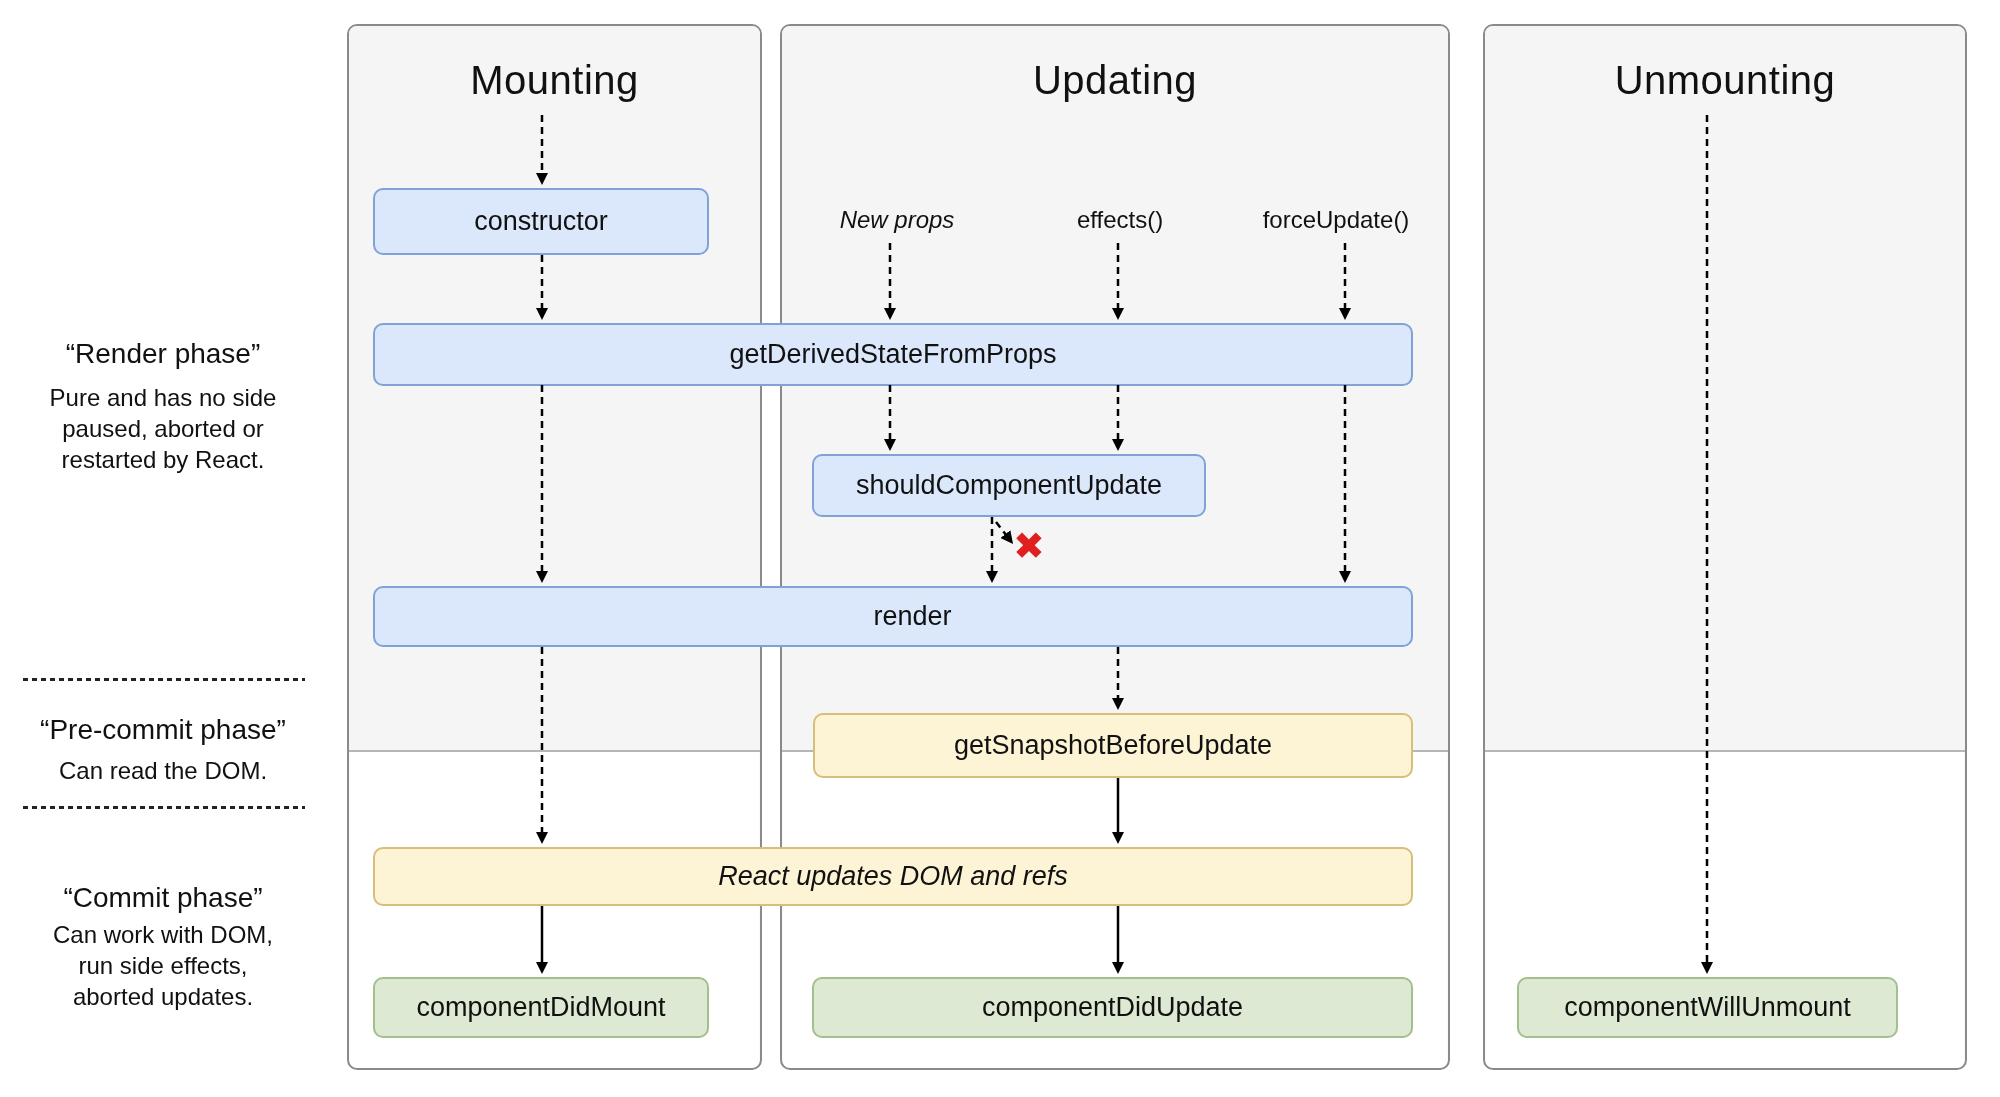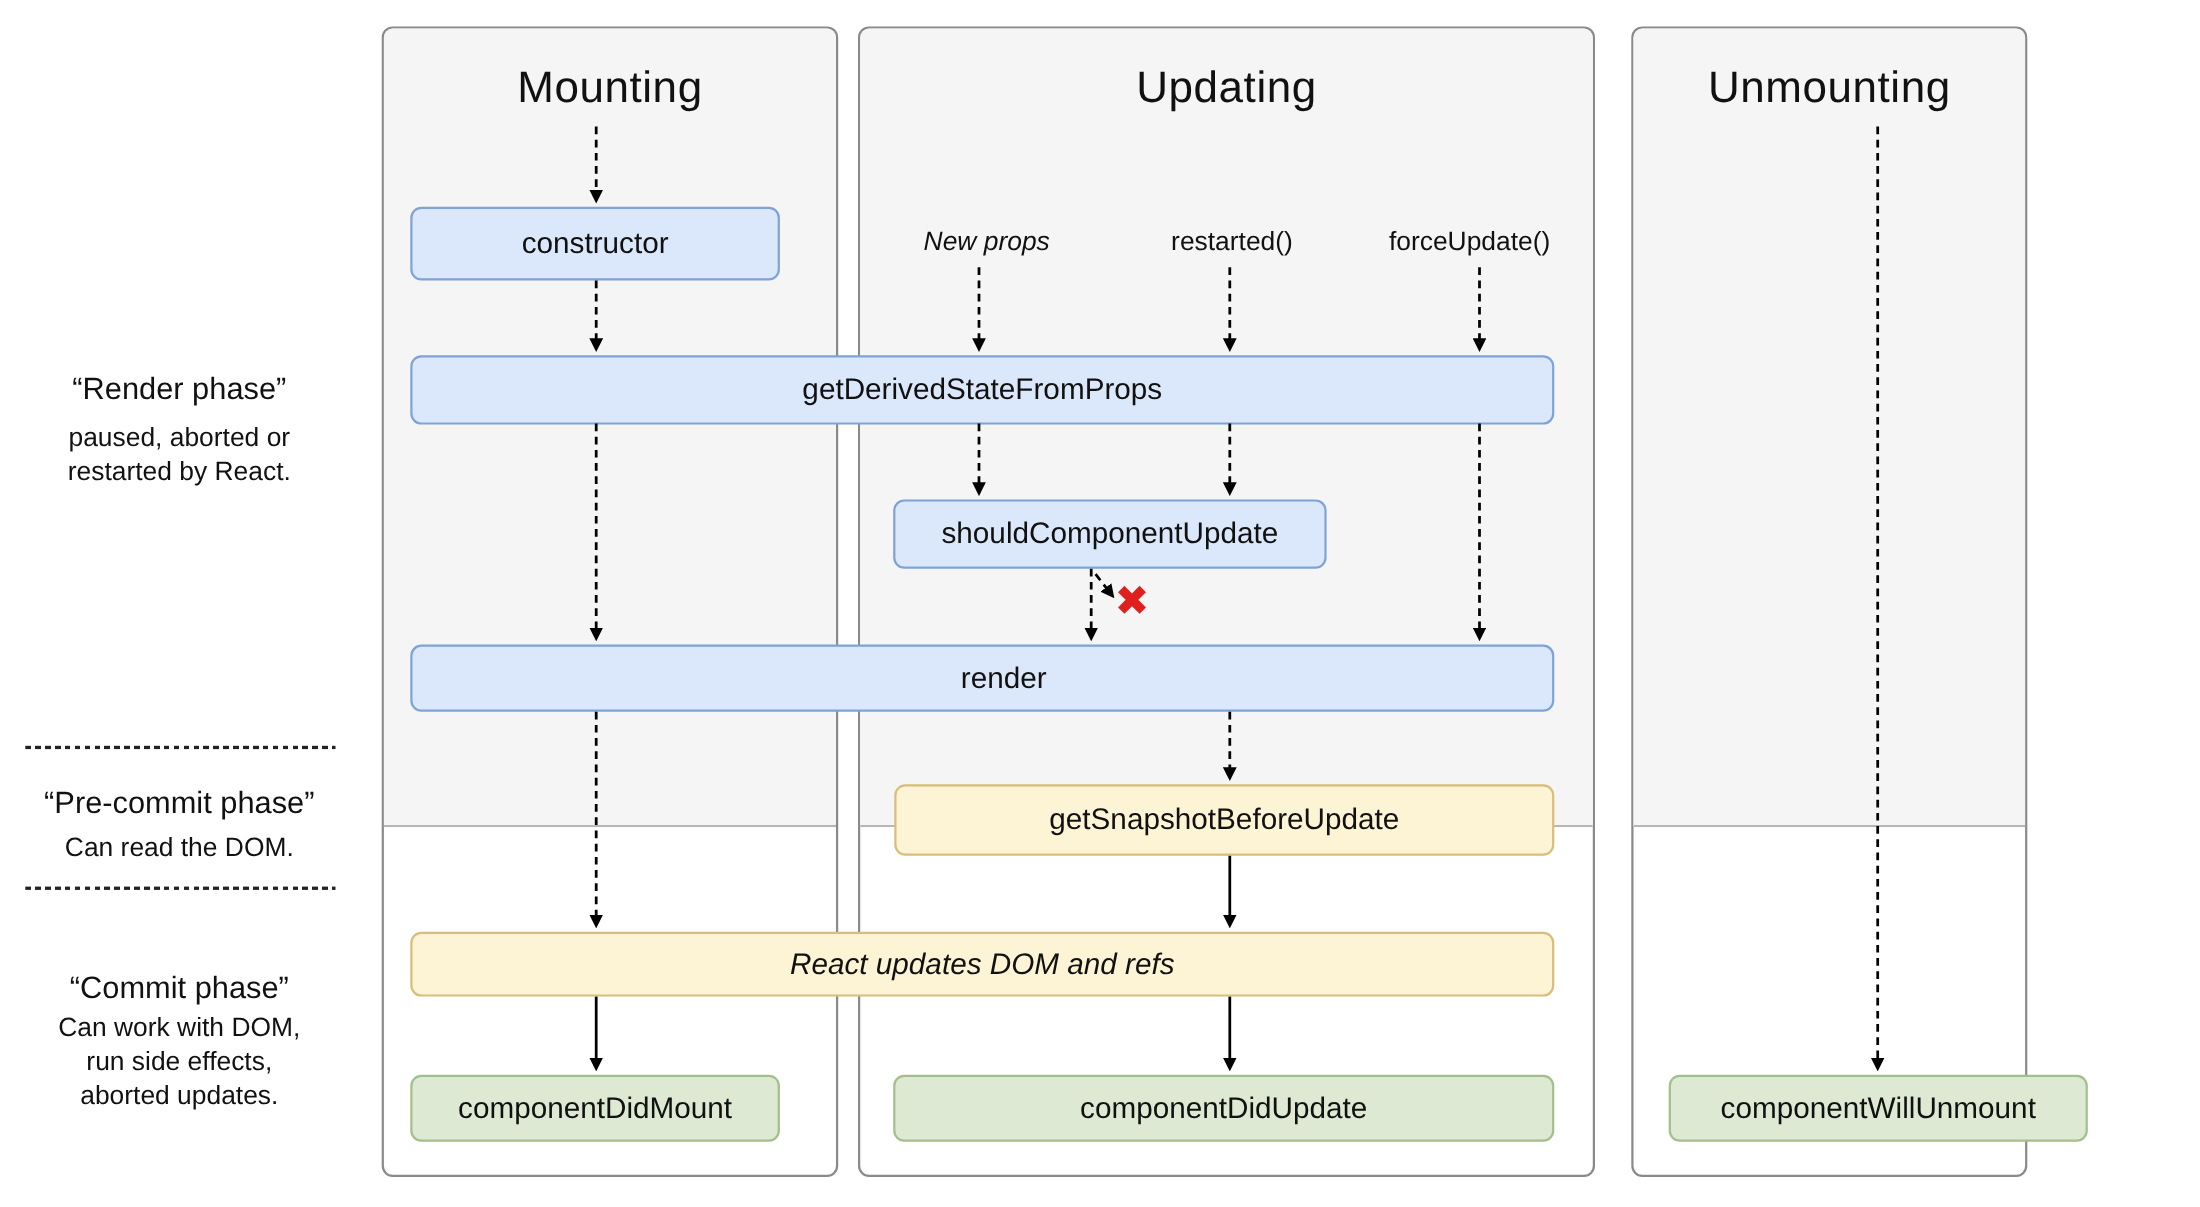--- a/index.html
+++ b/index.html
@@ -15,21 +15,21 @@
     box-shadow:inset 0 6px 6px -5px rgba(0,0,0,.4);
     z-index:1;
   }
   .column .gray-band{
     position:absolute;top:0;left:0;right:0;height:724px;
     background:var(--column-bg);border-bottom:2px solid var(--divider);
     border-radius:8px 8px 0 0;
   }
   #col-mounting{left:347px;width:415px;}
   #col-updating{left:780px;width:670px;}
-  #col-unmounting{left:1483px;width:360px;}
+  #col-unmounting{left:1483px;width:484px;}
   .col-title{
     position:absolute;top:32px;left:0;right:0;text-align:center;
     font-size:40px;font-weight:400;letter-spacing:.5px;
   }
   
   .lbox{
     position:absolute;box-sizing:border-box;z-index:2;
     display:flex;align-items:center;justify-content:center;
     font-size:27px;border-radius:10px;border:2px solid;cursor:pointer;
   }
@@ -93,20 +93,21 @@
   <div class="gray-band"></div>
   <div class="col-title">Updating</div>
 </div>
 <div class="column" id="col-unmounting">
   <div class="gray-band"></div>
   <div class="col-title">Unmounting</div>
 </div>
 
 <div class="phase-block phase-title" id="phase-render-title">“Render phase”</div>
 <div class="phase-block" id="phase-render-desc">
+  <div class="phase-line">Pure and has no side</div>
   <div class="phase-line">paused, aborted or</div>
   <div class="phase-line">restarted by React.</div>
 </div>
 
 <div class="phase-separator" id="separator-1"></div>
 
 <div class="phase-block phase-title" id="phase-precommit-title">“Pre-commit phase”</div>
 <div class="phase-block" id="phase-precommit-desc">
   <div class="phase-line">Can read the DOM.</div>
 </div>
@@ -114,21 +115,21 @@
 <div class="phase-separator" id="separator-2"></div>
 
 <div class="phase-block phase-title" id="phase-commit-title">“Commit phase”</div>
 <div class="phase-block" id="phase-commit-desc">
   <div class="phase-line">Can work with DOM,</div>
   <div class="phase-line">run side effects,</div>
   <div class="phase-line">aborted updates.</div>
 </div>
 
 <div class="trigger" id="trigger-newprops">New props</div>
-<div class="trigger" id="trigger-setstate">restarted()</div>
+<div class="trigger" id="trigger-setstate">effects()</div>
 <div class="trigger" id="trigger-forceupdate">forceUpdate()</div>
 
 <div class="lbox blue bold" id="box-constructor">constructor</div>
 <div class="lbox blue" id="box-gdsfp">getDerivedStateFromProps</div>
 <div class="lbox blue" id="box-scu">shouldComponentUpdate</div>
 <div class="lbox blue bold" id="box-render">render</div>
 <div class="lbox yellow" id="box-gsbu">getSnapshotBeforeUpdate</div>
 <div class="lbox yellow italic" id="box-react">React updates DOM and refs</div>
 <div class="lbox green bold" id="box-cdm">componentDidMount</div>
 <div class="lbox green bold" id="box-cdu">componentDidUpdate</div>

